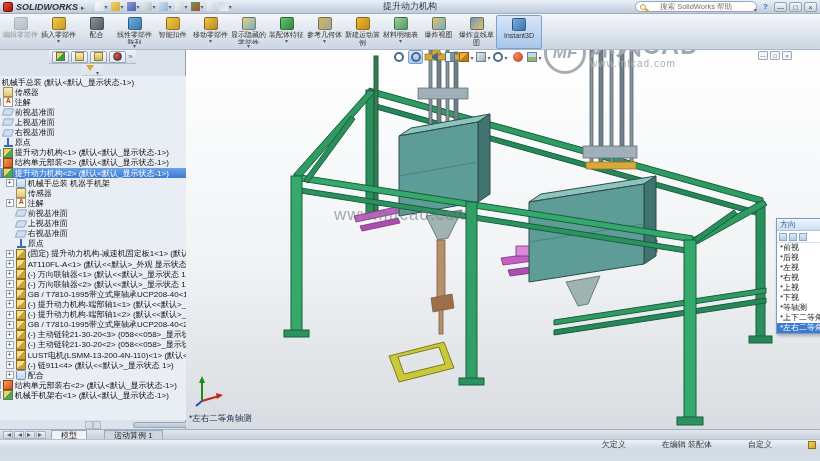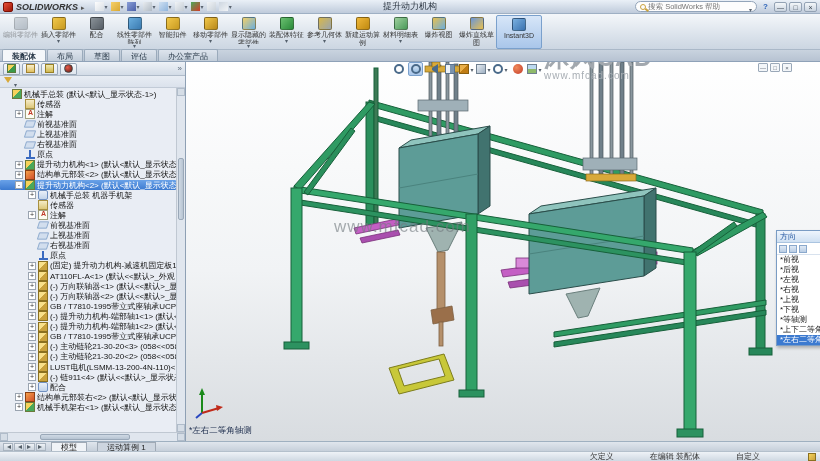--- a/index.html
+++ b/index.html
@@ -13,21 +13,21 @@
   .brand { display:flex; align-items:center; gap:3px; font-weight:bold; font-style:italic;
     font-size:9px; color:#333; flex:none; }
   .brand-logo { width:10px; height:10px; border-radius:2px;
     background:linear-gradient(135deg,#e8503a,#9c1708); border:1px solid #7a1005; }
   .brand-arrow::after { content:"▸"; font-size:7px; color:#555; font-style:normal; }
   .qat { display:flex; align-items:center; gap:3px; margin-left:6px; }
   .qat-btn { display:flex; align-items:center; gap:1px; }
   .qat-btn .ic { width:9px; height:9px; }
   .qat-btn.menu::after { content:"▾"; font-size:6px; color:#5a6470; }
   .doc-title { position:absolute; left:0; right:0; text-align:center; font-size:9px; color:#2a3440; pointer-events:none; }
-  .search { margin-left:auto; display:flex; align-items:center; gap:2px; background:#fdfdfd;
+  .search { margin-left:auto; display:flex; align-items:center; gap:14px; background:#fdfdfd;
     border:1px solid #93a5ba; border-radius:7px; height:11px; padding:0 4px; width:122px; flex:none; }
   .search-ic { width:6px; height:6px; border:1.5px solid #caa23d; border-radius:50%; position:relative; flex:none;}
   .search-ic::after { content:""; position:absolute; left:4px; top:4px; width:4px; height:1.5px;
     background:#caa23d; transform:rotate(40deg); }
   .search input { border:none; outline:none; flex:1; font-size:7.5px; color:#666; background:transparent; width:80px;
     font-family:"Liberation Sans","DejaVu Sans",sans-serif;}
   .search-caret::after { content:"▾"; font-size:6px; color:#5a6470; }
   .help-btn { font-size:8px; color:#2a62b8; font-weight:bold; padding:0 2px; flex:none;}
   .winbtns { display:flex; gap:2px; flex:none; }
   .winbtn { width:13px; height:10px; font-size:7px; line-height:9px; text-align:center; color:#3a4450;
@@ -49,21 +49,21 @@
     padding-left:2px; border-bottom:1px solid #8fa2b8; }
   .ctab { padding:1px 9px 0 9px; font-size:8px; height:12px; color:#2a3a4a;
     background:linear-gradient(#dde4ed,#c3ceda); border:1px solid #9aaabb; border-bottom:none;
     border-radius:2px 2px 0 0; margin-right:1px; white-space:nowrap; }
   .ctab.active { background:#f4f7fa; font-weight:bold; }
 
   
   .main { height:379px; display:flex; position:relative; }
 
   .leftpanel { width:186px; flex:none; background:#dde3ec; border-right:1px solid #8ea0b4;
-    display:flex; flex-direction:column; }
+    display:flex; flex-direction:column;align-items:center; }
   .paneltabs { height:14px; display:flex; align-items:center; gap:2px; padding:1px 3px;
     background:linear-gradient(#eef2f7,#d3dce7); border-bottom:1px solid #b0bcca; }
   .ptab { width:17px; height:12px; border:1px solid #9aa8b8; border-radius:2px 2px 0 0;
     background:linear-gradient(#f6f9fc,#dfe6ee); display:flex; align-items:center; justify-content:center; }
   .ptab .ic { width:9px; height:9px; }
   .ptab-overflow { margin-left:auto; font-size:8px; color:#5a6a7a; }
   .ptab-overflow::after { content:"»"; }
   .filterrow { height:12px; display:flex; align-items:center; gap:2px; padding:0 4px;
     background:linear-gradient(#e8edf4,#dbe2ec); border-bottom:1px solid #c2cbd7; }
   .ic-filter { width:0; height:0; border:4px solid transparent; border-top:6px solid #d8a93a; }
@@ -156,21 +156,21 @@
     display:flex; align-items:center; padding-left:3px; gap:1px; }
   .navbtn { width:10px; height:8px; background:linear-gradient(#eef2f6,#ccd5de); border:1px solid #a9b4c0;
     display:flex; align-items:center; justify-content:center; }
   .navbtn .ic { width:auto; height:auto; }
   .ic-nav-first,.ic-nav-prev { width:0; height:0; border:2.5px solid transparent; border-right:4px solid #55606a; }
   .ic-nav-next,.ic-nav-last { width:0; height:0; border:2.5px solid transparent; border-left:4px solid #55606a; }
   .btab { padding:0 9px; font-size:8px; height:9px; line-height:9px; background:#cdd5df;
     border:1px solid #9fa9b5; border-bottom:none; white-space:nowrap; }
   .btab.active { background:#f0f3f7; }
   .statusbar { height:10px; background:linear-gradient(#eef2f7,#cfd8e2); border-top:1px solid #b4c0cc;
-    display:flex; align-items:center; justify-content:flex-end; gap:36px; padding-right:60px;
+    display:flex; align-items:center; justify-content:flex-end; gap:36px; padding-right:48px;
     font-size:8px; color:#333; position:relative; }
   .status-icon { position:absolute; right:4px; top:1px; width:8px; height:8px;
     background:linear-gradient(135deg,#f5d25a,#caa23d); border:1px solid #8a7020; }
 </style>
 </head>
 <body>
 
 <div id="app">
 
   <div class="titlebar">
@@ -277,28 +277,20 @@
       <div class="rbtn">
       <span class="ic ic-explode-line-sketch" style="background: linear-gradient(135deg, rgb(106, 150, 216), rgb(232, 192, 80));"></span>
       <span class="rlabel">爆炸直线草图</span>
     </div>
       <div class="rbtn active">
       <span class="ic ic-instant3d" style="background: linear-gradient(135deg, rgb(122, 176, 224), rgb(58, 114, 176));"></span>
       <span class="rlabel">Instant3D</span>
     </div>
     </div>
 
-  <div class="tabbar">
-
-  <div class="ctab active">装配体</div>
-      <div class="ctab">布局</div>
-      <div class="ctab">草图</div>
-      <div class="ctab">评估</div>
-      <div class="ctab">办公室产品</div>
-    </div>
 
   <div class="main">
 
     <div class="leftpanel">
       <div class="paneltabs">
         <div style="display:flex;gap:2px;">
 
         <span class="ptab active">
               <span class="ic ic-featuremanager"></span>
             </span>
@@ -580,20 +572,21 @@
           <rect x="105" y="126" width="11" height="156" fill="#35a86c"></rect>
           <rect x="98" y="280" width="25" height="7" fill="#2c9260"></rect>
           <rect x="280" y="152" width="11" height="178" fill="#31a066"></rect>
           <rect x="273" y="328" width="25" height="7" fill="#2c9260"></rect>
           <rect x="498" y="190" width="12" height="180" fill="#35a86c"></rect>
           <rect x="491" y="367" width="26" height="8" fill="#2c9260"></rect>
         </g>
       </svg>
 
       <div class="wm-logo">
+        <span class="wm-mf">MF</span>
         <span>
           <div class="wm-brand">沐风CAD</div>
           <div class="wm-url-small">www.mfcad.com</div>
         </span>
       </div>
       <div class="wm-center">www.mfcad.com</div>
 
       <div class="hud">
 
       <span class="hud-item">
@@ -674,21 +667,21 @@
         <span class="navbtn">
           <span class="ic ic-nav-prev"></span>
         </span>
         <span class="navbtn">
           <span class="ic ic-nav-next"></span>
         </span>
         <span class="navbtn">
           <span class="ic ic-nav-last"></span>
         </span>
       </div>
-    <div style="display:flex;gap:10px;margin-left:4px;">
+    <div style="display:flex;gap:17px;margin-left:4px;">
 
     <div class="btab active">模型</div>
         <div class="btab">运动算例 1</div>
       </div>
   </div>
 
   <div class="statusbar">
     <div style="display:flex;gap:36px;">
 
     <span>欠定义</span>

